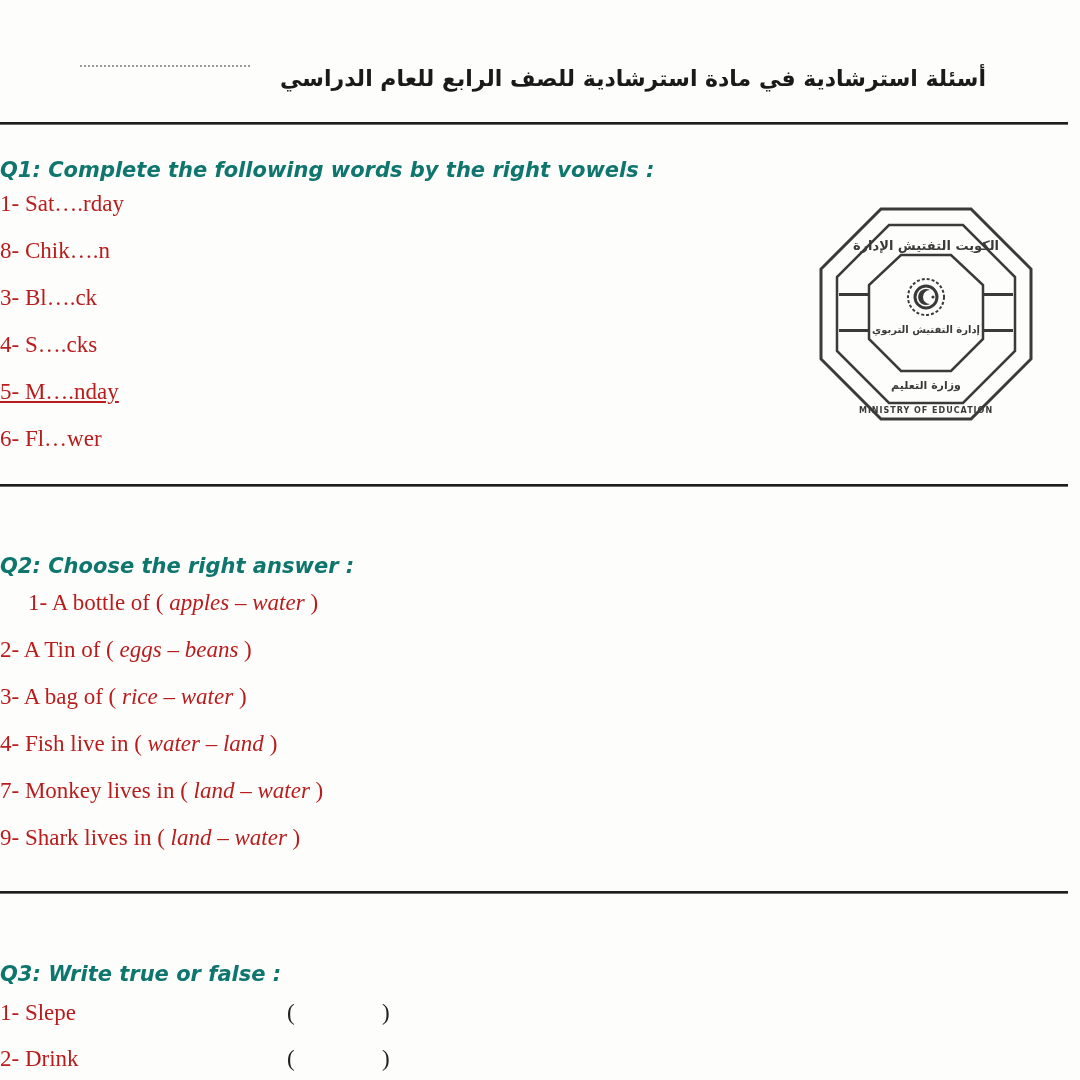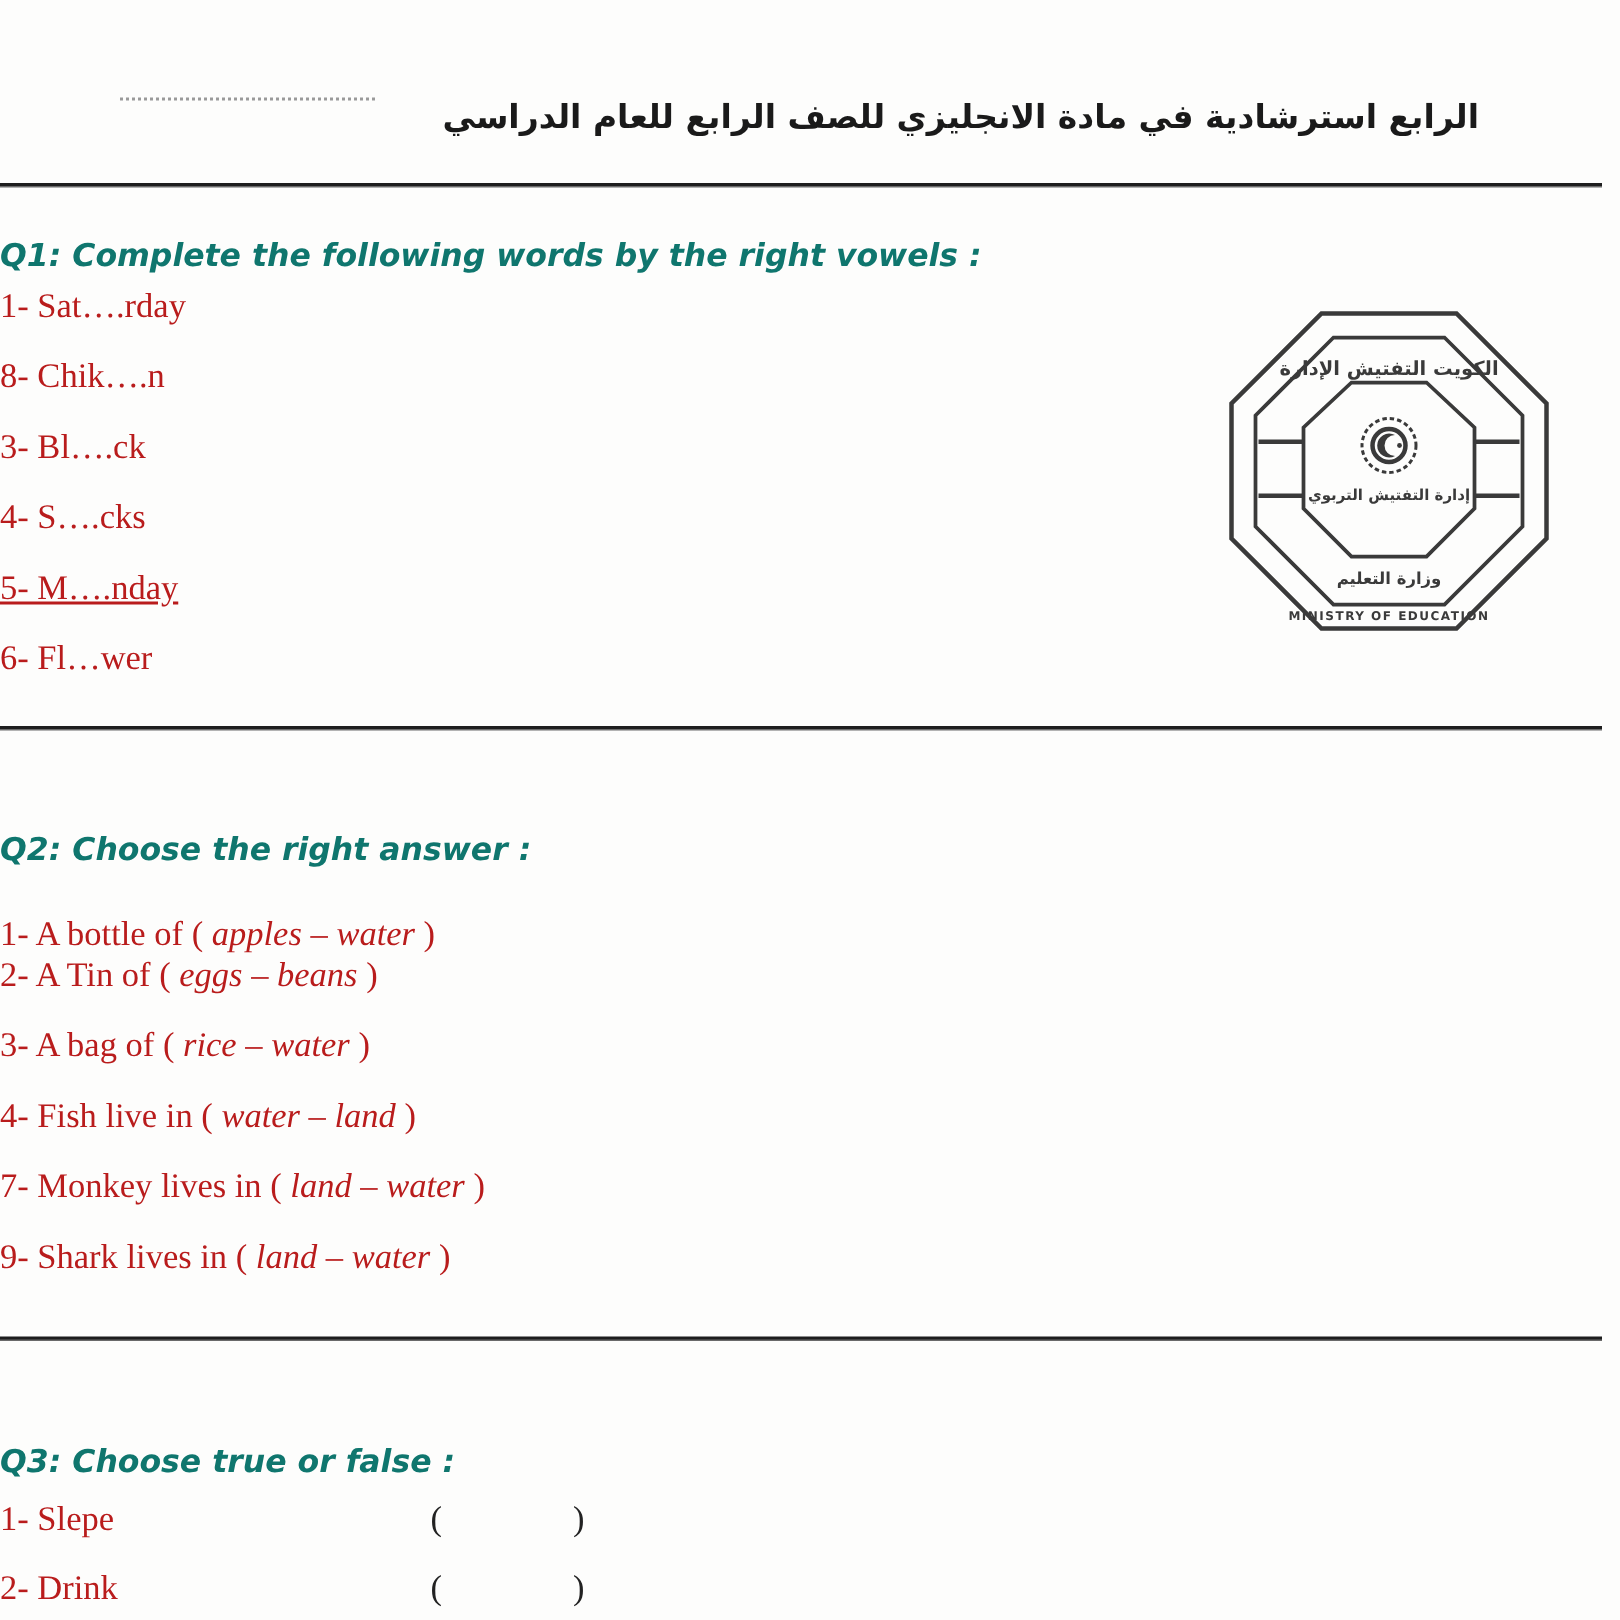--- a/index.html
+++ b/index.html
@@ -72,21 +72,21 @@
       left: 817px;
       top: 205px;
       width: 218px;
       height: 218px;
     }
   </style>
 </head>
 <body>
 
 <div class="dotted-blank"></div>
-<div class="title">الرابع استرشادية في مادة الانجليزي للصف الرابع للعام الدراسي</div>
+<div class="title">أسئلة استرشادية في مادة استرشادية للصف الرابع للعام الدراسي</div>
 <div class="rule" style="top:122px;"></div>
 
 <div class="q-heading" style="top:158px;">Q1: Complete the following words by the right vowels :</div>
 <div class="item" style="top:191px;">1- Sat….rday</div>
 <div class="item" style="top:238px;">8- Chik….n</div>
 <div class="item" style="top:285px;">3- Bl….ck</div>
 <div class="item" style="top:332px;">4- S….cks</div>
 <div class="item" style="top:379px;text-decoration:underline;">5- M….nday</div>
 <div class="item" style="top:426px;">6- Fl…wer</div>
 
@@ -105,42 +105,42 @@
   <text x="109" y="45" text-anchor="middle" font-family="DejaVu Sans, sans-serif" font-size="13" font-weight="bold" fill="#3a3a3a">الكويت التفتيش الإدارة</text>
   <text x="109" y="128" text-anchor="middle" font-family="DejaVu Sans, sans-serif" font-size="10" font-weight="bold" fill="#3a3a3a">إدارة التفتيش التربوي</text>
   <text x="109" y="184" text-anchor="middle" font-family="DejaVu Sans, sans-serif" font-size="11" font-weight="bold" fill="#3a3a3a">وزارة التعليم</text>
   <text x="109" y="208" text-anchor="middle" font-family="DejaVu Sans, sans-serif" font-size="8" font-weight="bold" fill="#3a3a3a" letter-spacing="1">MINISTRY OF EDUCATION</text>
 </svg>
 
 <div class="rule" style="top:484px;"></div>
 
 <div class="q-heading" style="top:554px;">Q2: Choose the right answer :</div>
 
-<div class="item" style="top:610px;">
+<div class="item" style="top:590px;padding-left:28px;">
   <span>1- A bottle of ( </span><em>apples</em><span> – </span><em>water</em><span> )</span>
 </div>
 <div class="item" style="top:637px;">
   <span>2- A Tin of ( </span><em>eggs</em><span> – </span><em>beans</em><span> )</span>
 </div>
 <div class="item" style="top:684px;">
   <span>3- A bag of ( </span><em>rice</em><span> – </span><em>water</em><span> )</span>
 </div>
 <div class="item" style="top:731px;">
   <span>4- Fish live in ( </span><em>water</em><span> – </span><em>land</em><span> )</span>
 </div>
 <div class="item" style="top:778px;">
   <span>7- Monkey lives in ( </span><em>land</em><span> – </span><em>water</em><span> )</span>
 </div>
 <div class="item" style="top:825px;">
   <span>9- Shark lives in ( </span><em>land</em><span> – </span><em>water</em><span> )</span>
 </div>
 
 <div class="rule" style="top:891px;"></div>
 
-<div class="q-heading" style="top:962px;">Q3: Choose true or false :</div>
+<div class="q-heading" style="top:962px;">Q3: Write true or false :</div>
 
 <div class="item" style="top:1000px;">1- Slepe</div>
 <span class="tf-paren" style="left:287px; top:1000px;">(</span>
 <span class="tf-paren" style="left:382px; top:1000px;">)</span>
 
 <div class="item" style="top:1046px;">2- Drink</div>
 <span class="tf-paren" style="left:287px; top:1046px;">(</span>
 <span class="tf-paren" style="left:382px; top:1046px;">)</span>
 
 </body></html>

